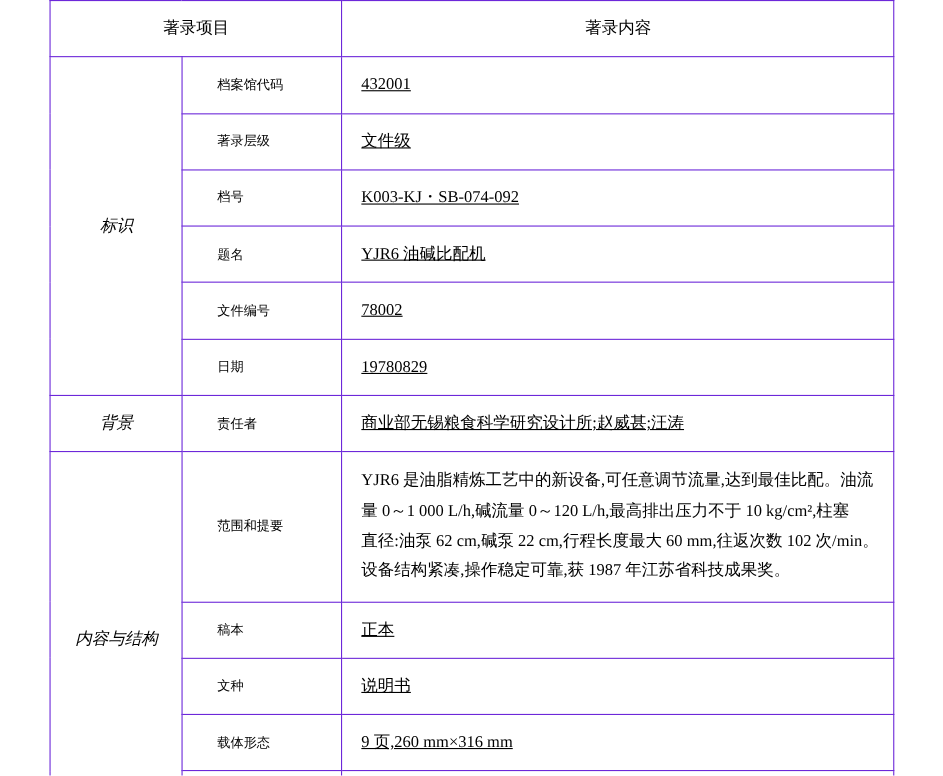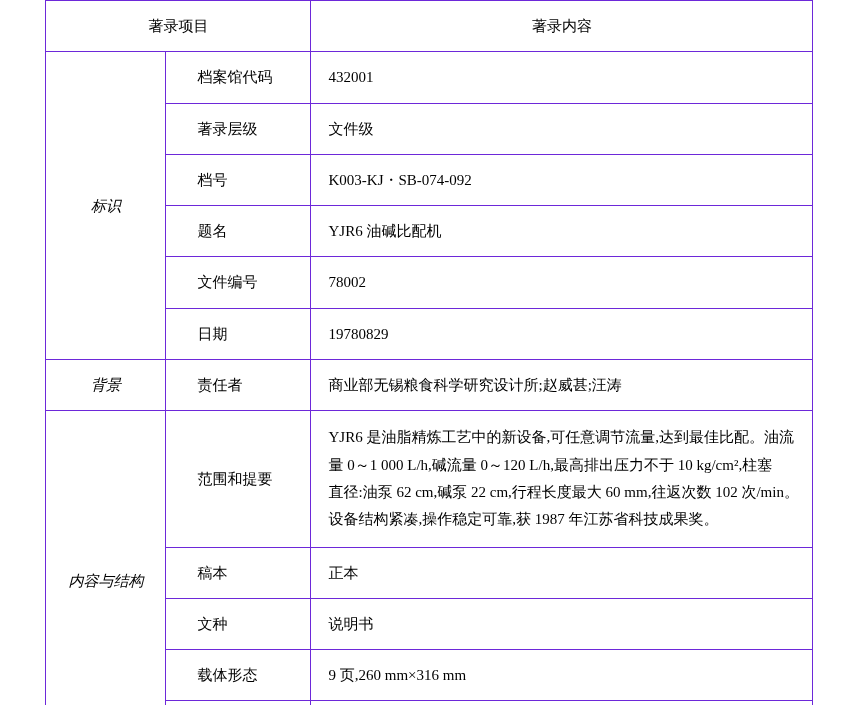--- a/index.html
+++ b/index.html
@@ -52,25 +52,26 @@
     text-align: center;
     font-size: 15px;
   }
   .grp {
     text-align: center;
     font-size: 15px;
     font-style: italic;
   }
   .lbl {
     padding-left: 28px;
-    font-size: 15px;
+    font-size: 12px;
   }
   .val {
     padding-left: 14px;
     font-size: 15px;
+    text-decoration: underline;
   }
   .para {
     padding: 9px 12px 9px 14px;
     line-height: 1.82;
     font-size: 15px;
     text-align: justify;
   }
   .para div {
     white-space: nowrap;
   }

